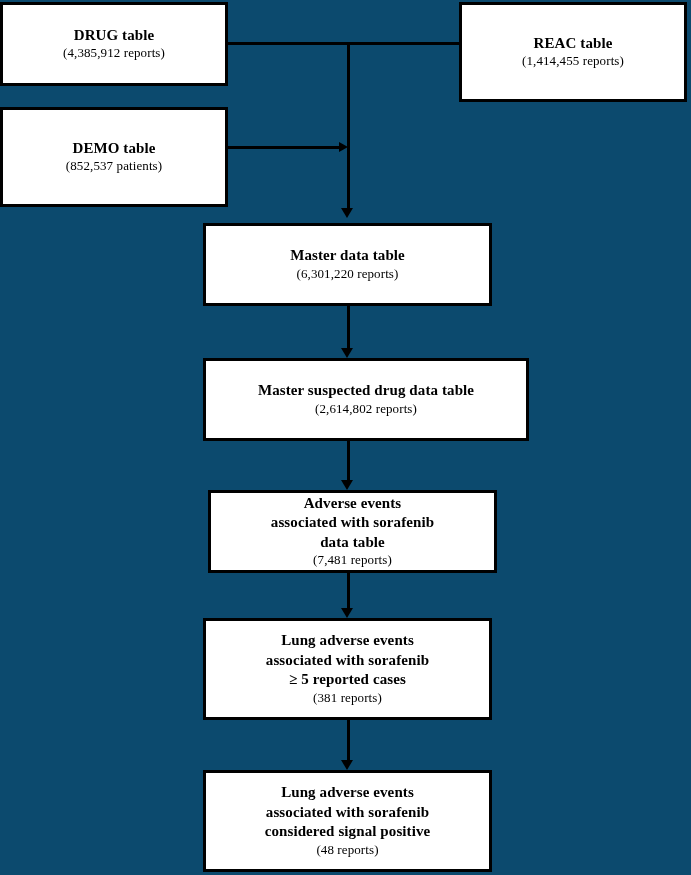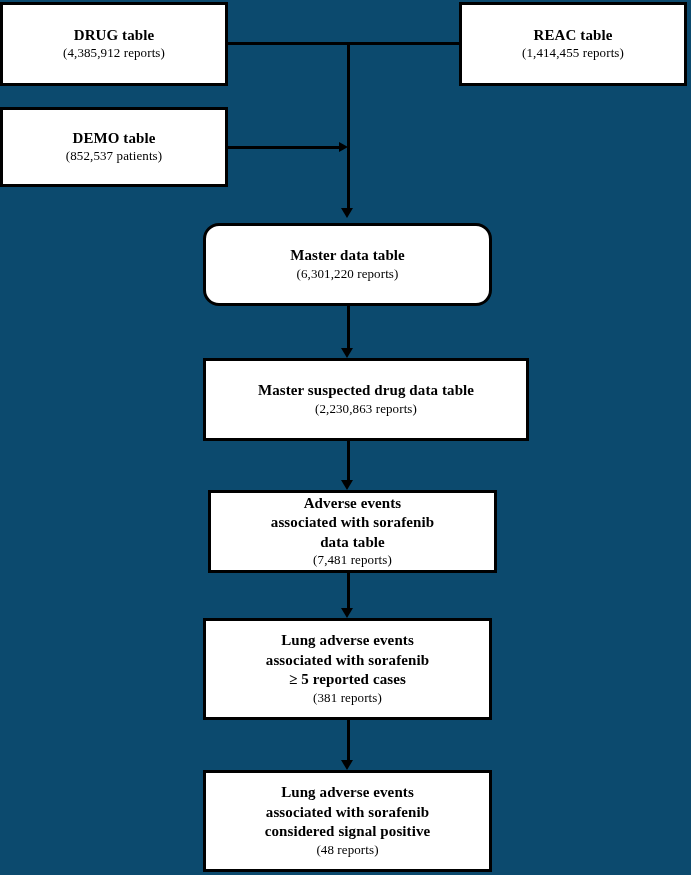--- a/index.html
+++ b/index.html
@@ -72,38 +72,38 @@
 </head>
 <body>
 
 <div id="flowchart-canvas">
 
   <div class="node" style="left:0px; top:2px; width:228px; height:84px;">
     <div class="node-title">DRUG table</div>
     <div class="node-count">(4,385,912 reports)</div>
   </div>
 
-  <div class="node" style="left:459px; top:2px; width:228px; height:84px;">
+  <div class="node" style="left:459px; top:2px; width:228px; height:100px;">
     <div class="node-title">REAC table</div>
     <div class="node-count">(1,414,455 reports)</div>
   </div>
 
-  <div class="node" style="left:0px; top:107px; width:228px; height:80px;">
+  <div class="node" style="left:0px; top:107px; width:228px; height:100px;">
     <div class="node-title">DEMO table</div>
     <div class="node-count">(852,537 patients)</div>
   </div>
 
-  <div class="node" style="left:203px; top:223px; width:289px; height:83px;border-radius:16px;">
+  <div class="node" style="left:203px; top:223px; width:289px; height:83px;">
     <div class="node-title">Master data table</div>
     <div class="node-count">(6,301,220 reports)</div>
   </div>
 
   <div class="node" style="left:203px; top:358px; width:326px; height:83px;">
     <div class="node-title">Master suspected drug data table</div>
-    <div class="node-count">(2,230,863 reports)</div>
+    <div class="node-count">(2,614,802 reports)</div>
   </div>
 
   <div class="node" style="left:208px; top:490px; width:289px; height:83px;">
     <div class="node-title">Adverse events
 associated with sorafenib
 data table</div>
     <div class="node-count">(7,481 reports)</div>
   </div>
 
   <div class="node" style="left:203px; top:618px; width:289px; height:102px;">

